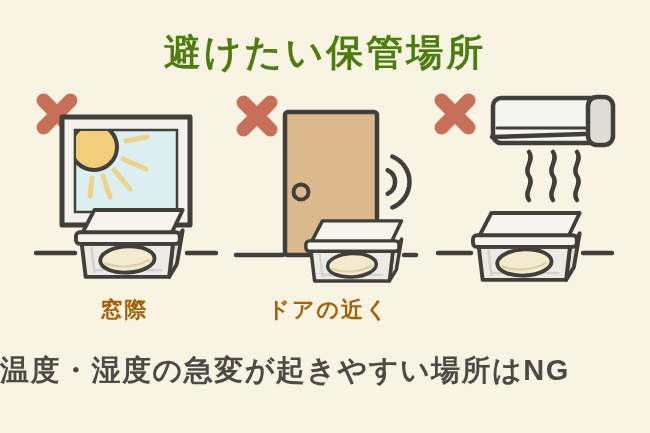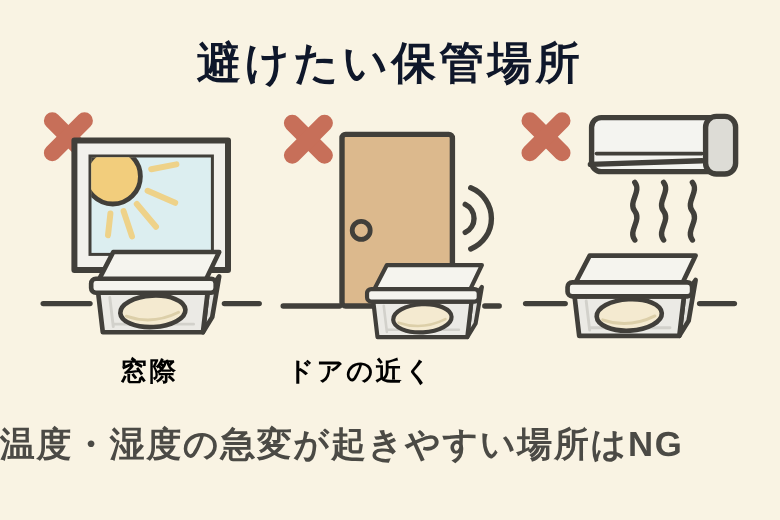--- a/index.html
+++ b/index.html
@@ -12,34 +12,34 @@
     width:650px;height:433px;
     background:#f9f3e3;
     overflow:hidden;
     margin:0 auto;
   }
   .title{
     position:absolute;left:0;top:28px;width:650px;
     text-align:center;
     font-size:37px;font-weight:800;
     letter-spacing:3px;
-    color:#0f172a;
+    color:#4d7c0f;
   }
   .scene-svg{
     position:absolute;left:0;top:88px;
   }
   .scene-label{
     position:absolute;top:295px;height:30px;
     text-align:center;
     font-size:22px;font-weight:800;
     letter-spacing:2px;
-    color:#000000;
+    color:#a16207;
   }
   .label-1{left:27px;width:195px;}
-  .label-2{left:203px;width:195px;}
+  .label-2{left:231px;width:195px;}
   .label-3{left:433px;width:195px;}
   .footer{
     position:absolute;left:0;top:351px;width:650px;
     text-align:left;
     font-size:29px;font-weight:800;
     letter-spacing:1.5px;
     color:#4b4a45;
   }
 </style>
 </head>

